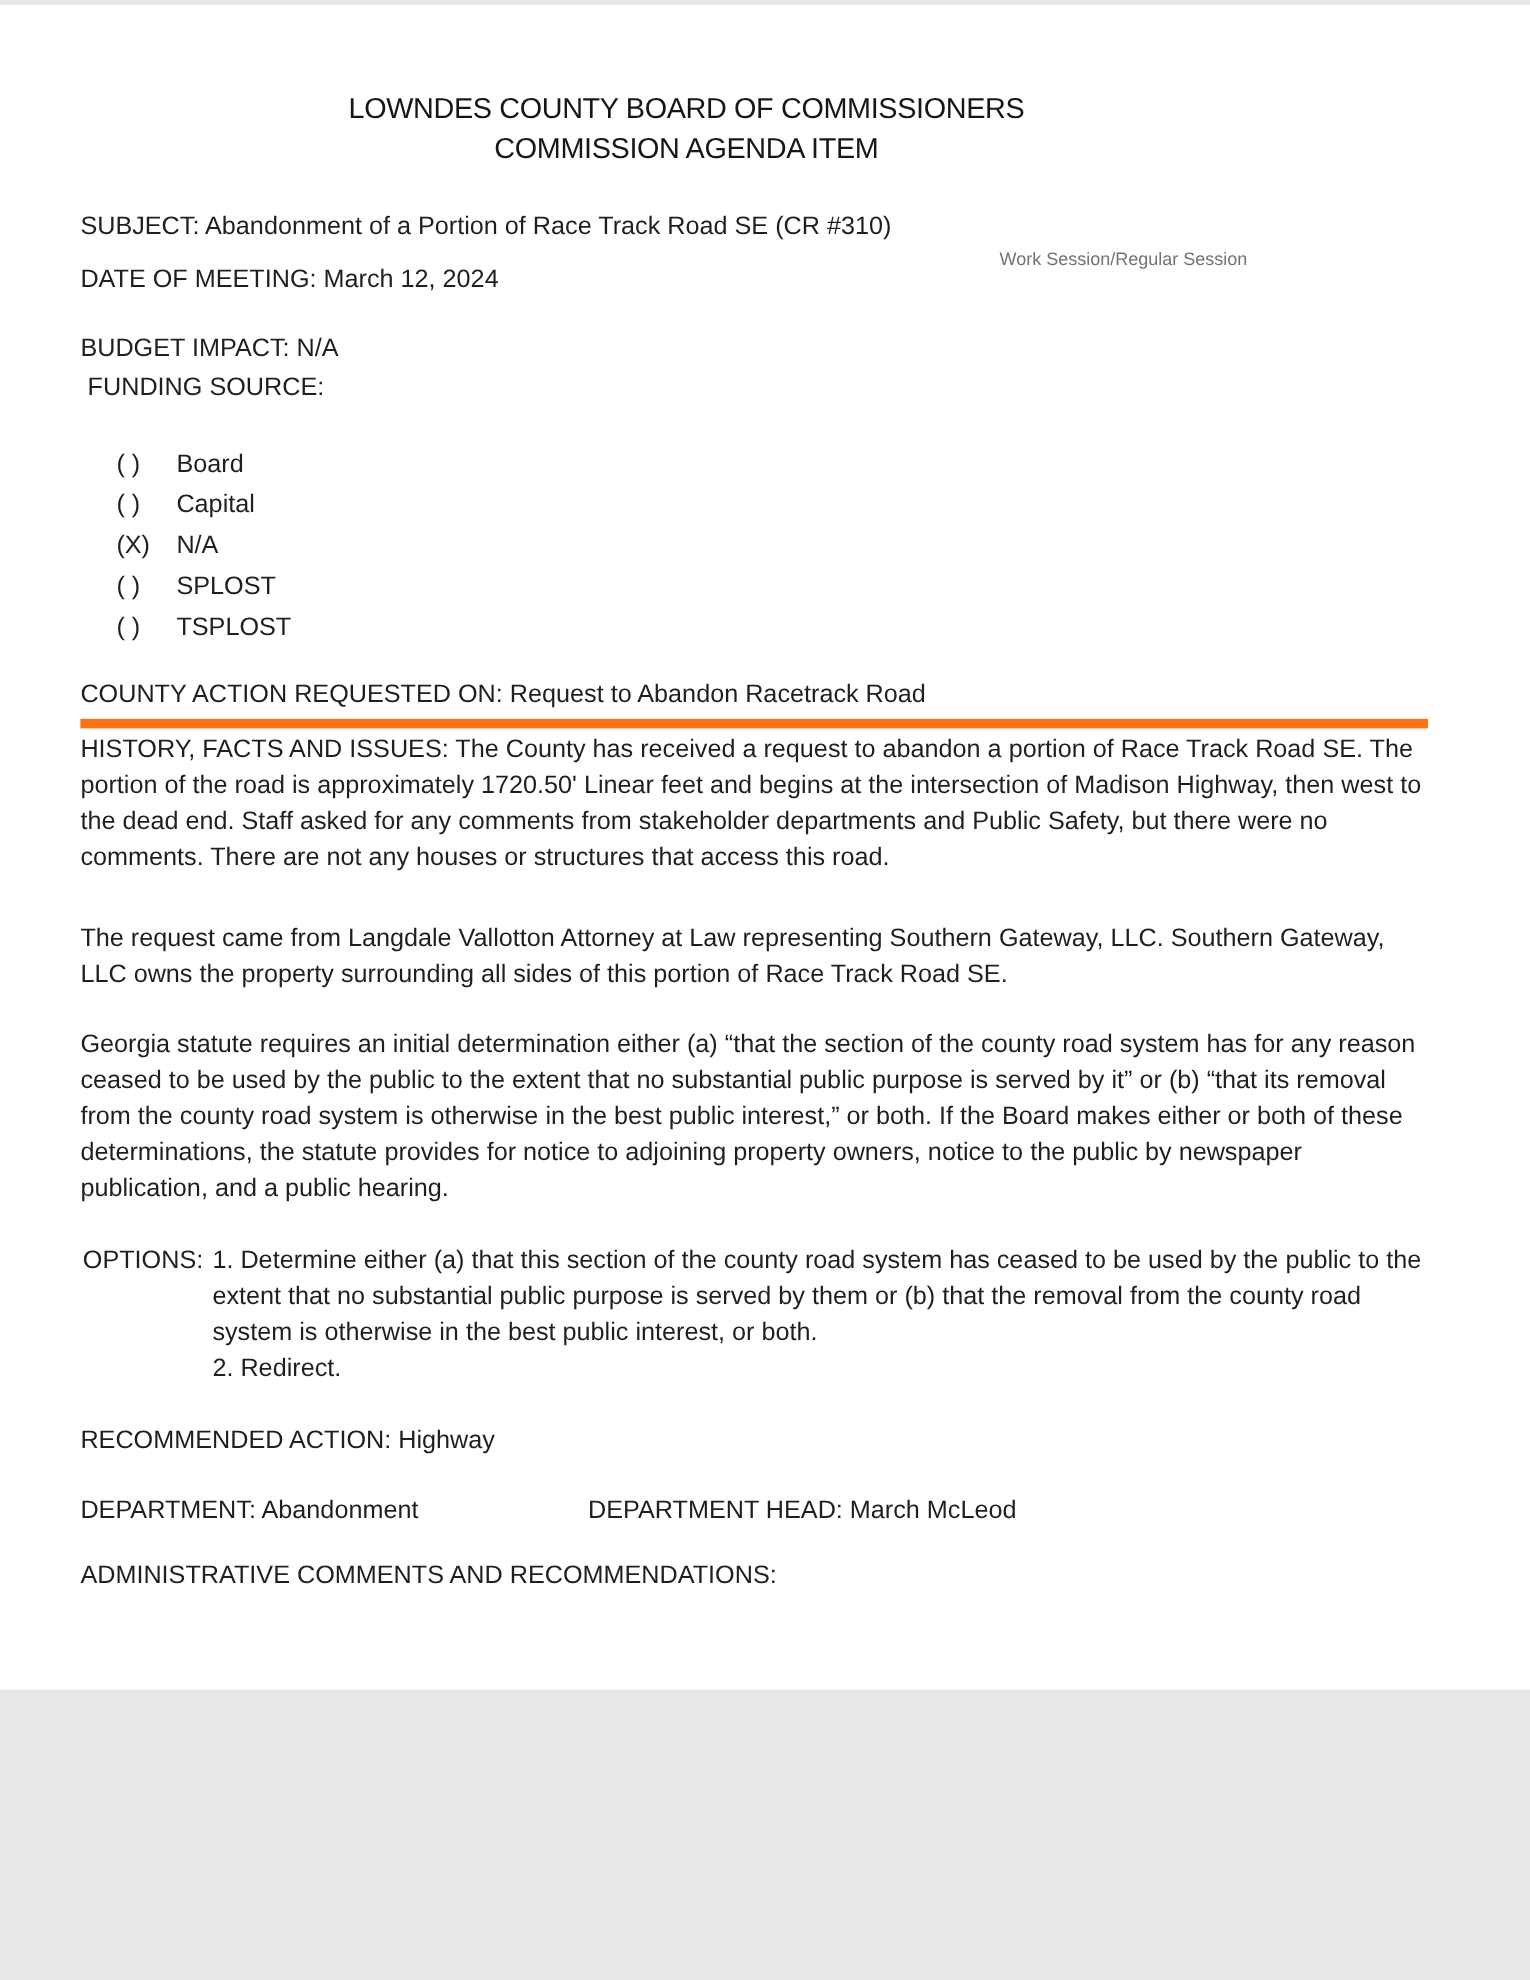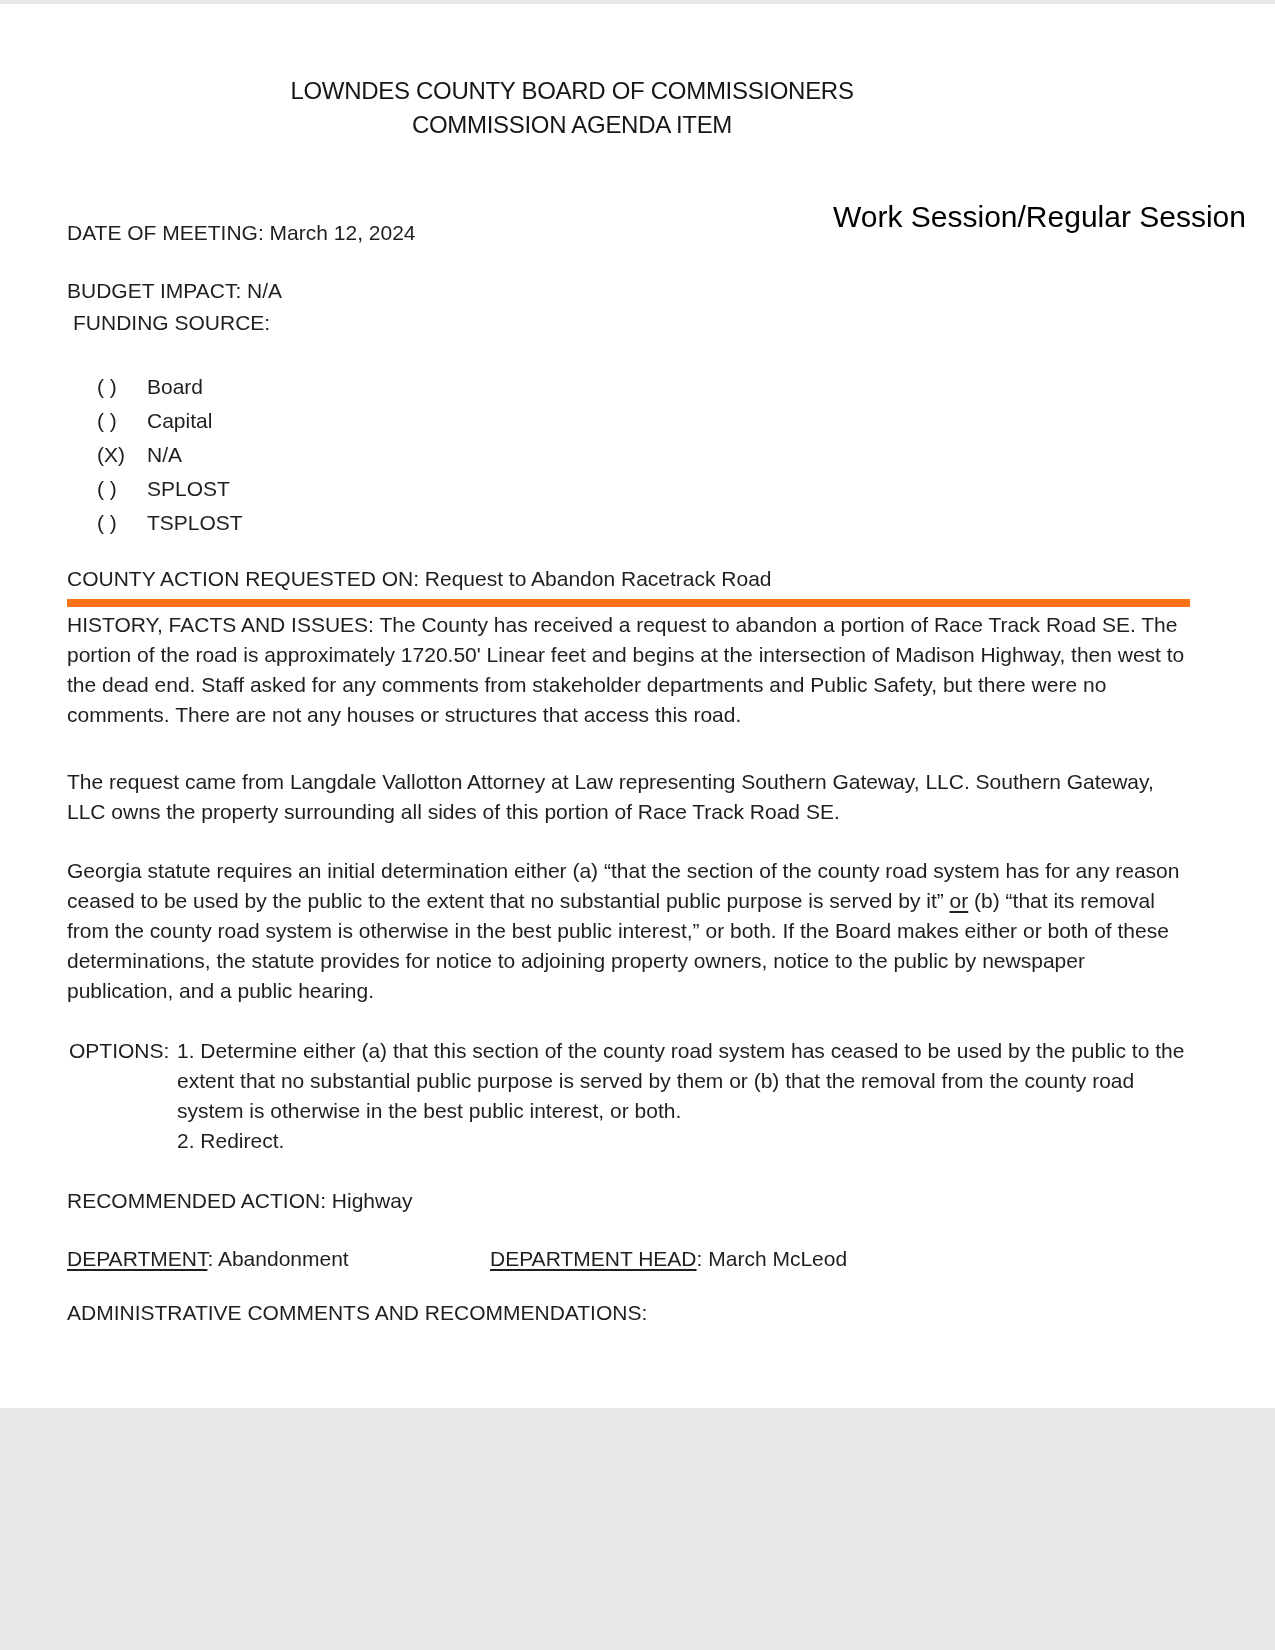--- a/index.html
+++ b/index.html
@@ -17,21 +17,21 @@
 
   .title {
     top:70px; left:67px; width:1010px;
     text-align:center;
     font-size:24px; line-height:34px;
     letter-spacing:-0.3px;
     color:#161616;
   }
   .subject   { top:170px; left:67px; width:1123px; }
   .date-line { top:214px; left:67px; }
-  .session   { top:198px; left:833px; font-size:30px; color:#000000; }
+  .session   { top:198px; left:833px; font-size:15px; color:#737373; }
 
   .budget    { top:272px; left:67px; }
   .funding   { top:304px; left:73px; }
 
   .fund-list { top:366px; left:97px; }
   .fund-row  { line-height:34px; white-space:nowrap; }
   .fund-mark { display:inline-block; width:50px; }
 
   .county-action {
     top:560px; left:67px; width:1123px;
@@ -45,34 +45,35 @@
   .p3 { top:852px; }
 
   .options { top:1032px; left:69px; width:1123px; display:flex; }
   .options-label { flex:none; width:108px; }
   .options-body  { flex:1; }
 
   .recommended { top:1182px; left:67px; }
 
   .dept      { top:1240px; left:67px; }
   .dept-head { top:1240px; left:490px; }
-  .u { text-decoration:underline; text-underline-offset:3px; }
+  .u { text-underline-offset:3px; }
 
   .admin { top:1294px; left:67px; }
 </style>
 </head>
 <body>
 
 <div class="page">
 
   <div class="abs title">
     <div>LOWNDES COUNTY BOARD OF COMMISSIONERS</div>
     <div>COMMISSION AGENDA ITEM</div>
   </div>
 
+  <div class="abs subject">SUBJECT: Abandonment of a Portion of Race Track Road SE (CR #310)</div>
 
   <div class="abs date-line">DATE OF MEETING: March 12, 2024</div>
 
   <div class="abs session">Work Session/Regular Session</div>
 
   <div class="abs budget">BUDGET IMPACT: N/A</div>
 
   <div class="abs funding">FUNDING SOURCE:</div>
 
   <div class="abs fund-list">

